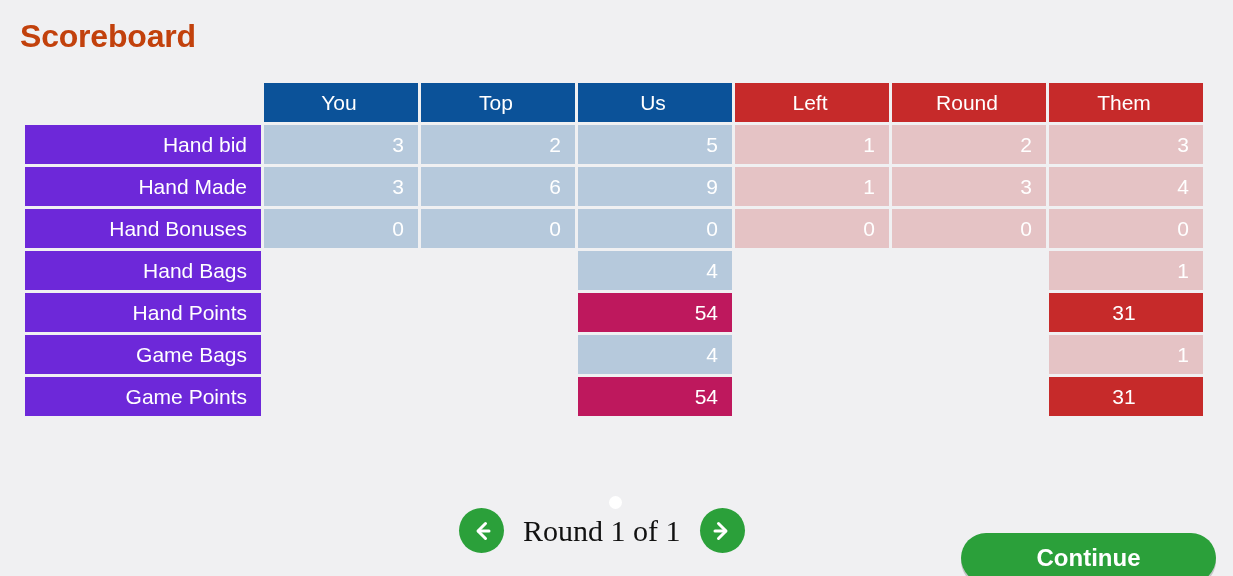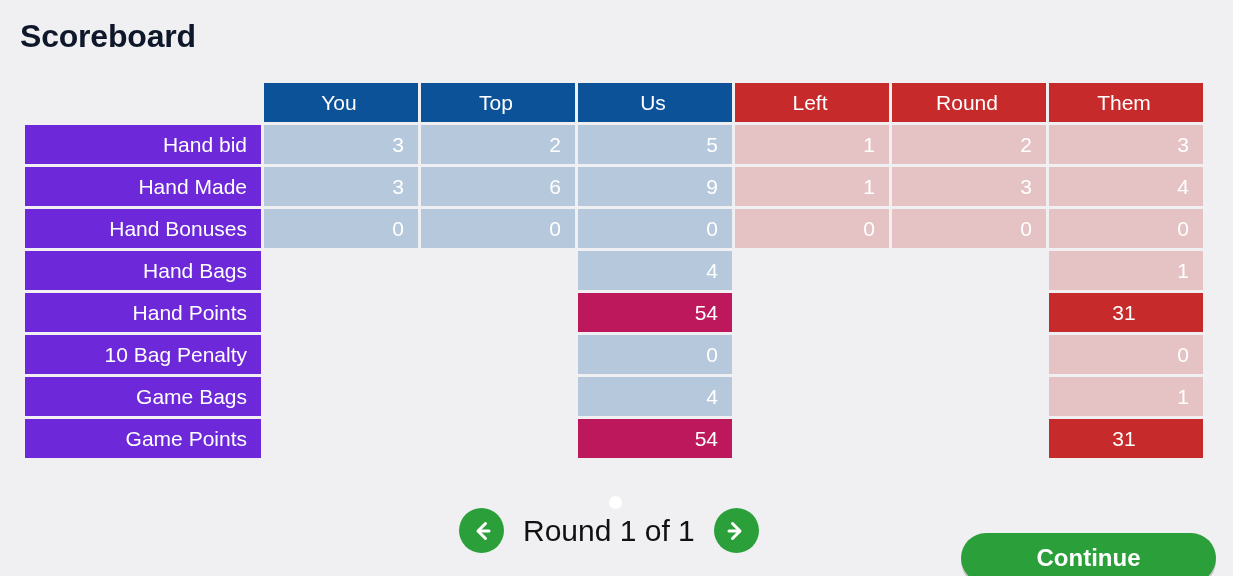--- a/index.html
+++ b/index.html
@@ -15,21 +15,21 @@
     position: relative;
   }
 
   
   #page-title {
     position: absolute;
     left: 20px;
     top: 18px;
     font-size: 32px;
     font-weight: bold;
-    color: #0f172a;
+    color: #c2410c;
     letter-spacing: -0.2px;
   }
 
   
   #scoreboard {
     position: absolute;
     left: 22px;
     top: 80px;
     width: 1180px;
     border-collapse: separate;
@@ -89,20 +89,21 @@
   }
 
   
   #round-nav {
     position: absolute;
     left: 459px;
     top: 508px;
     display: flex;
     align-items: center;
     gap: 13px;
+    font-family: Liberation Serif, serif;
   }
   .circle-btn {
     width: 45px;
     height: 45px;
     border-radius: 50%;
     background: #2ba03a;
     display: flex;
     align-items: center;
     justify-content: center;
     cursor: pointer;
@@ -198,29 +199,20 @@
         <td class="cell red-light">1</td>
       </tr>
       <tr>
         <td class="rowlabel">Hand Points</td>
         <td class="cell empty"></td>
         <td class="cell empty"></td>
         <td class="cell blue-dark">54</td>
         <td class="cell empty"></td>
         <td class="cell empty"></td>
         <td class="cell red-dark">31</td>
-      </tr>
-      <tr>
-        <td class="rowlabel">10 Bag Penalty</td>
-        <td class="cell empty"></td>
-        <td class="cell empty"></td>
-        <td class="cell blue-light">0</td>
-        <td class="cell empty"></td>
-        <td class="cell empty"></td>
-        <td class="cell red-light">0</td>
       </tr>
       <tr>
         <td class="rowlabel">Game Bags</td>
         <td class="cell empty"></td>
         <td class="cell empty"></td>
         <td class="cell blue-light">4</td>
         <td class="cell empty"></td>
         <td class="cell empty"></td>
         <td class="cell red-light">1</td>
       </tr>

